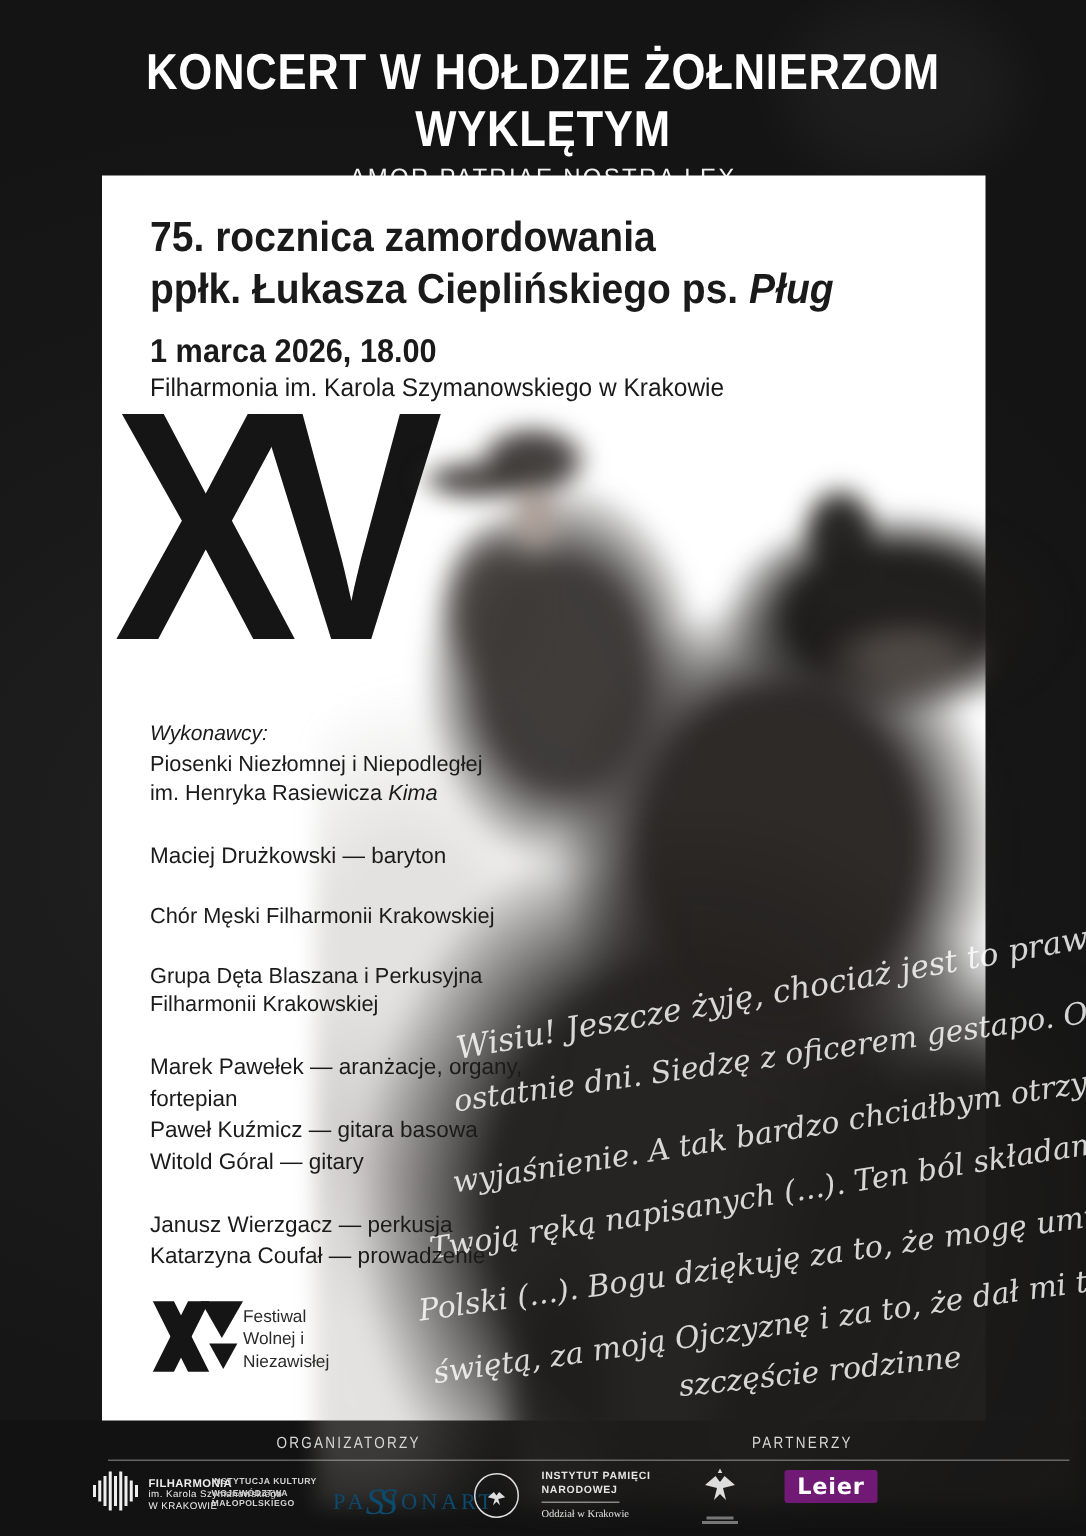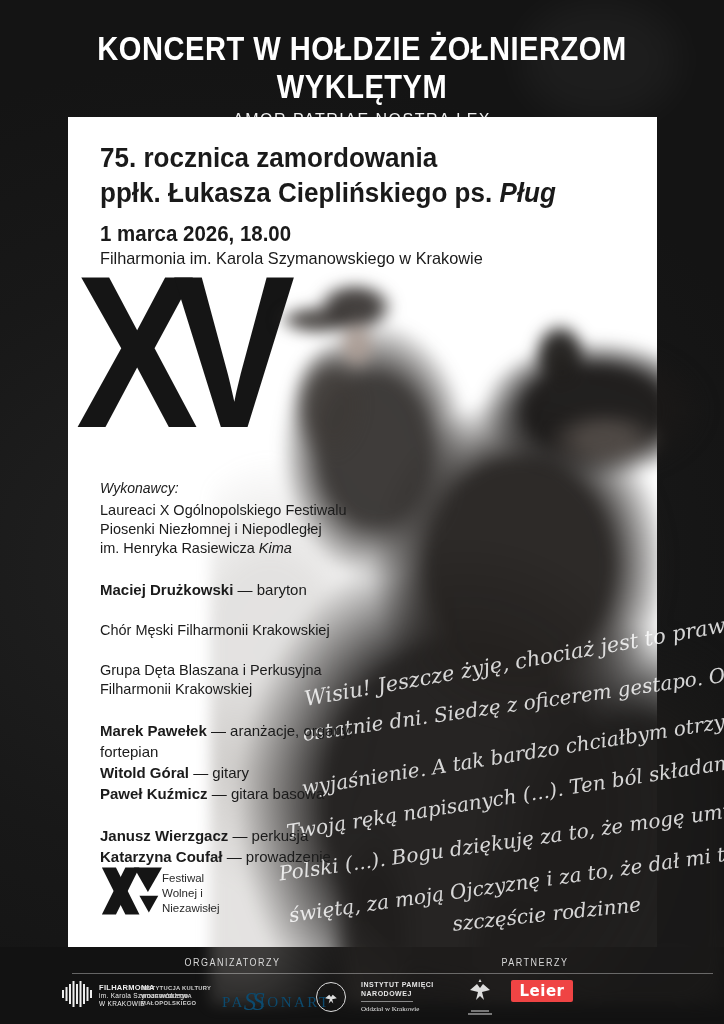--- a/index.html
+++ b/index.html
@@ -65,21 +65,21 @@
   .event-venue{position:absolute;left:100px;top:249px;z-index:5;color:#1a1a1a;font-size:17px;
                transform:scaleX(0.96);transform-origin:0 0;white-space:nowrap;}
 
   
   .performers{position:absolute;left:100px;top:480px;z-index:5;color:#1b1b1b;width:270px;}
   .performers .lbl{font-style:italic;font-size:14px;margin-bottom:5px;}
   .performers .line{font-size:14.5px;line-height:19px;}
   .performers .alias{font-style:italic;text-align:right;}
   .performers .grp{margin-top:21px;}
   .performers .person{font-size:15px;line-height:21px;}
-  .performers .person b{font-weight:700;text-align:right;}
+  .performers .person b{font-weight:400;text-align:right;}
 
   
   .fwin{position:absolute;left:100px;top:864px;z-index:5;display:flex;align-items:center;}
   .fwin-text{font-size:11.5px;line-height:15px;color:#2a2a2a;}
 
   
   .footer{position:absolute;left:0;top:947px;width:724px;height:77px;background:#121212;z-index:2;}
   .f-el{position:absolute;z-index:6;}
   .f-heading{top:10px;text-align:center;font-size:9px;letter-spacing:1.5px;color:#d8d8d8;transform:scaleY(1.2);}
   .org-heading{left:160px;width:145px;}
@@ -100,21 +100,21 @@
   .ipn-text{color:#e5e5e5;}
   .ipn-l{font-size:7px;font-weight:700;letter-spacing:0.5px;line-height:9px;}
   .ipn-div{width:52px;height:1px;background:#888;margin:3px 0;}
   .ipn-sub{font-size:7px;font-family:"Liberation Serif",serif;}
 
   .eagle{left:468px;top:31px;text-align:center;}
   .eagle-cap{margin-top:2px;}
   .eagle-cap div{height:1.5px;background:#777;margin:1.5px auto;}
   .cap1{width:18px;} .cap2{width:24px;}
 
-  .leier{left:511px;top:33px;width:62px;height:22px;background:#ef4444;border-radius:2px;
+  .leier{left:523px;top:33px;width:62px;height:22px;background:#701a75;border-radius:2px;
          display:flex;align-items:center;justify-content:center;
          color:#fff;font-family:"DejaVu Sans",sans-serif;font-weight:700;font-size:15px;letter-spacing:0.5px;}
 </style>
 </head>
 <body>
 
 <div class="smoke smoke1"></div>
 <div class="smoke smoke2"></div>
 <div class="smoke smoke3"></div>
 
@@ -139,37 +139,36 @@
 
 <div class="event-title">
   <div>75. rocznica zamordowania</div>
   <div><span>ppłk. Łukasza Cieplińskiego ps. </span><span class="alias">Pług</span></div>
 </div>
 <div class="event-when">1 marca 2026, 18.00</div>
 <div class="event-venue">Filharmonia im. Karola Szymanowskiego w Krakowie</div>
 
 <div class="performers">
   <div class="lbl">Wykonawcy:</div>
-  <div class="line">Laureaci X Ogólnopolskiego Festiwalu</div>
   <div class="line">Piosenki Niezłomnej i Niepodległej</div>
   <div class="line"><span>im. Henryka Rasiewicza </span><span class="alias">Kima</span></div>
 
   <div class="grp person"><b>Maciej Drużkowski</b><span> — baryton</span></div>
 
   <div class="grp line">Chór Męski Filharmonii Krakowskiej</div>
 
   <div class="grp">
     <div class="line">Grupa Dęta Blaszana i Perkusyjna</div>
     <div class="line">Filharmonii Krakowskiej</div>
   </div>
 
   <div class="grp">
     <div class="person"><b>Marek Pawełek</b><span> — aranżacje, organy, fortepian</span></div>
+    <div class="person"><b>Paweł Kuźmicz</b><span> — gitara basowa</span></div>
     <div class="person"><b>Witold Góral</b><span> — gitary</span></div>
-    <div class="person"><b>Paweł Kuźmicz</b><span> — gitara basowa</span></div>
   </div>
 
   <div class="grp">
     <div class="person"><b>Janusz Wierzgacz</b><span> — perkusja</span></div>
     <div class="person"><b>Katarzyna Coufał</b><span> — prowadzenie</span></div>
   </div>
 </div>
 
 <div class="fwin">
   <span>

